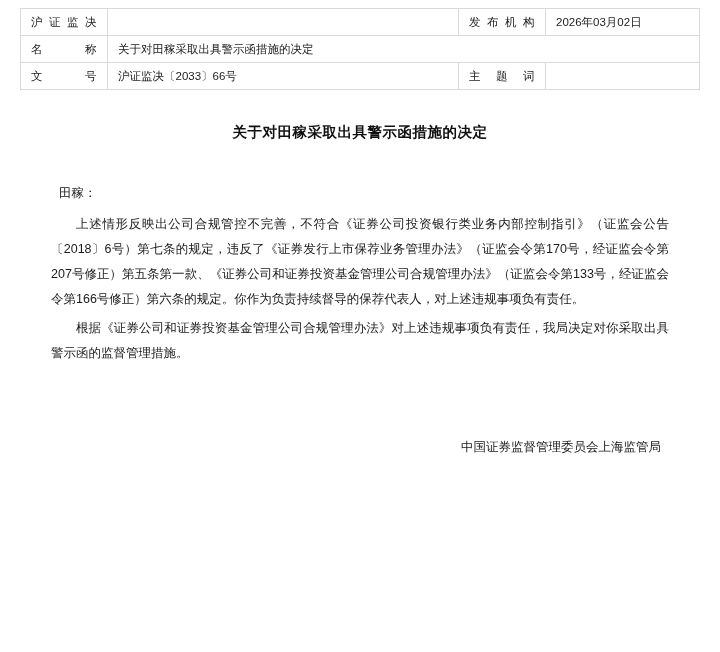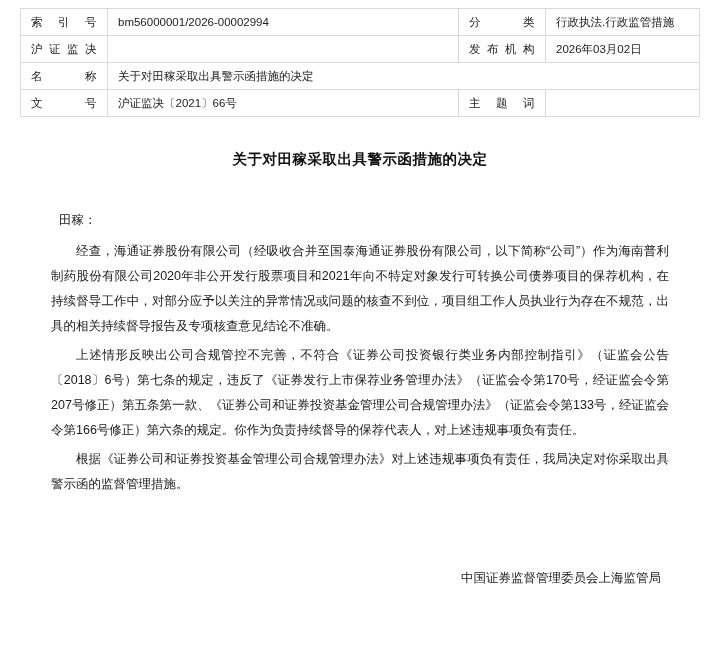--- a/index.html
+++ b/index.html
@@ -90,50 +90,43 @@
   }
 </style>
 </head>
 <body>
 
 <div class="page">
 
   <table class="meta-table">
     <tbody>
       <tr>
-        <td class="label-cell">索 引 号</td>
-        <td class="value-cell col-b">bm56000001/2026-00002994</td>
-        <td class="label-cell col-c">分　　类</td>
-        <td class="value-cell col-d">行政执法.行政监管措施</td>
-      </tr>
-      <tr>
         <td class="label-cell">沪证监决</td>
         <td class="value-cell col-b"></td>
         <td class="label-cell col-c">发布机构</td>
         <td class="value-cell col-d">2026年03月02日</td>
       </tr>
       <tr>
         <td class="label-cell">名　　称</td>
         <td class="value-cell" colspan="3">关于对田稼采取出具警示函措施的决定</td>
       </tr>
       <tr>
         <td class="label-cell">文　　号</td>
-        <td class="value-cell col-b">沪证监决〔2021〕66号</td>
+        <td class="value-cell col-b">沪证监决〔2033〕66号</td>
         <td class="label-cell col-c">主 题 词</td>
         <td class="value-cell col-d"></td>
       </tr>
     </tbody>
   </table>
 
   <div class="doc">
     <div class="doc-title">关于对田稼采取出具警示函措施的决定</div>
 
     <p class="salutation">田稼：</p>
 
-    <p class="para">经查，海通证券股份有限公司（经吸收合并至国泰海通证券股份有限公司，以下简称“公司”）作为海南普利制药股份有限公司2020年非公开发行股票项目和2021年向不特定对象发行可转换公司债券项目的保荐机构，在持续督导工作中，对部分应予以关注的异常情况或问题的核查不到位，项目组工作人员执业行为存在不规范，出具的相关持续督导报告及专项核查意见结论不准确。</p>
     <p class="para">上述情形反映出公司合规管控不完善，不符合《证券公司投资银行类业务内部控制指引》（证监会公告〔2018〕6号）第七条的规定，违反了《证券发行上市保荐业务管理办法》（证监会令第170号，经证监会令第207号修正）第五条第一款、《证券公司和证券投资基金管理公司合规管理办法》（证监会令第133号，经证监会令第166号修正）第六条的规定。你作为负责持续督导的保荐代表人，对上述违规事项负有责任。</p>
     <p class="para">根据《证券公司和证券投资基金管理公司合规管理办法》对上述违规事项负有责任，我局决定对你采取出具警示函的监督管理措施。</p>
 
     <div class="signature">中国证券监督管理委员会上海监管局</div>
 
   </div>
 
 </div>
 
 </body></html>

